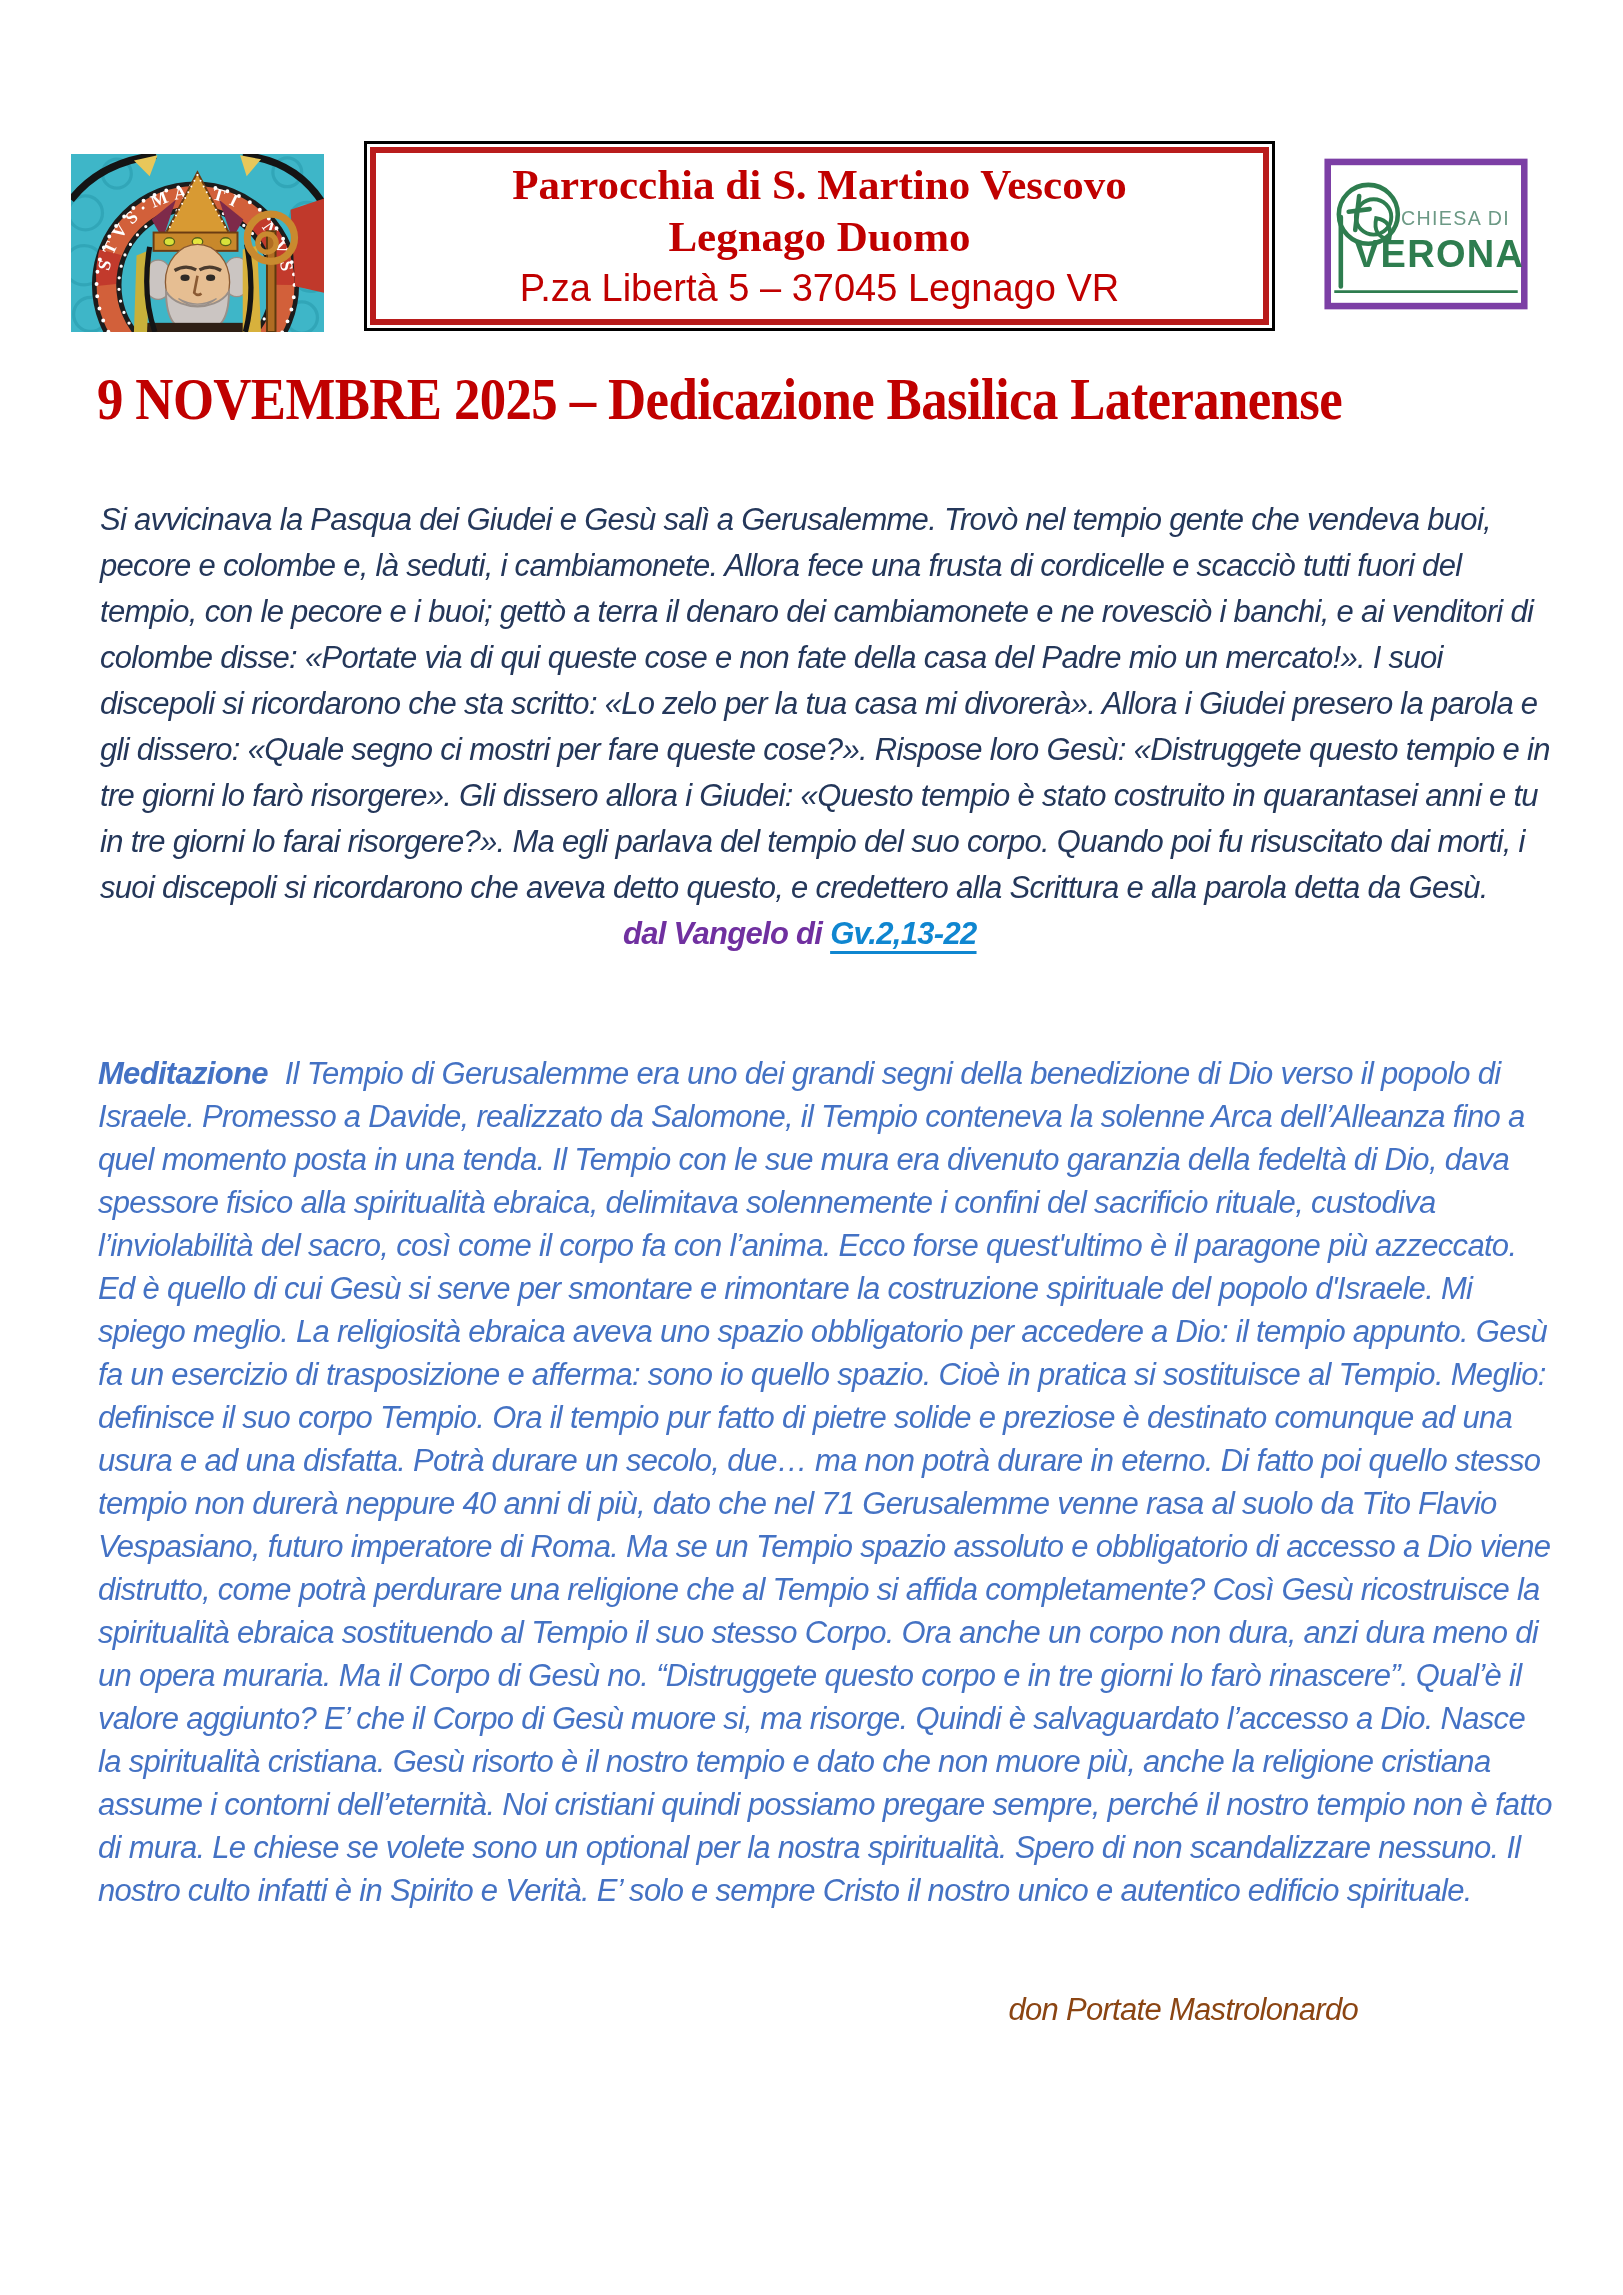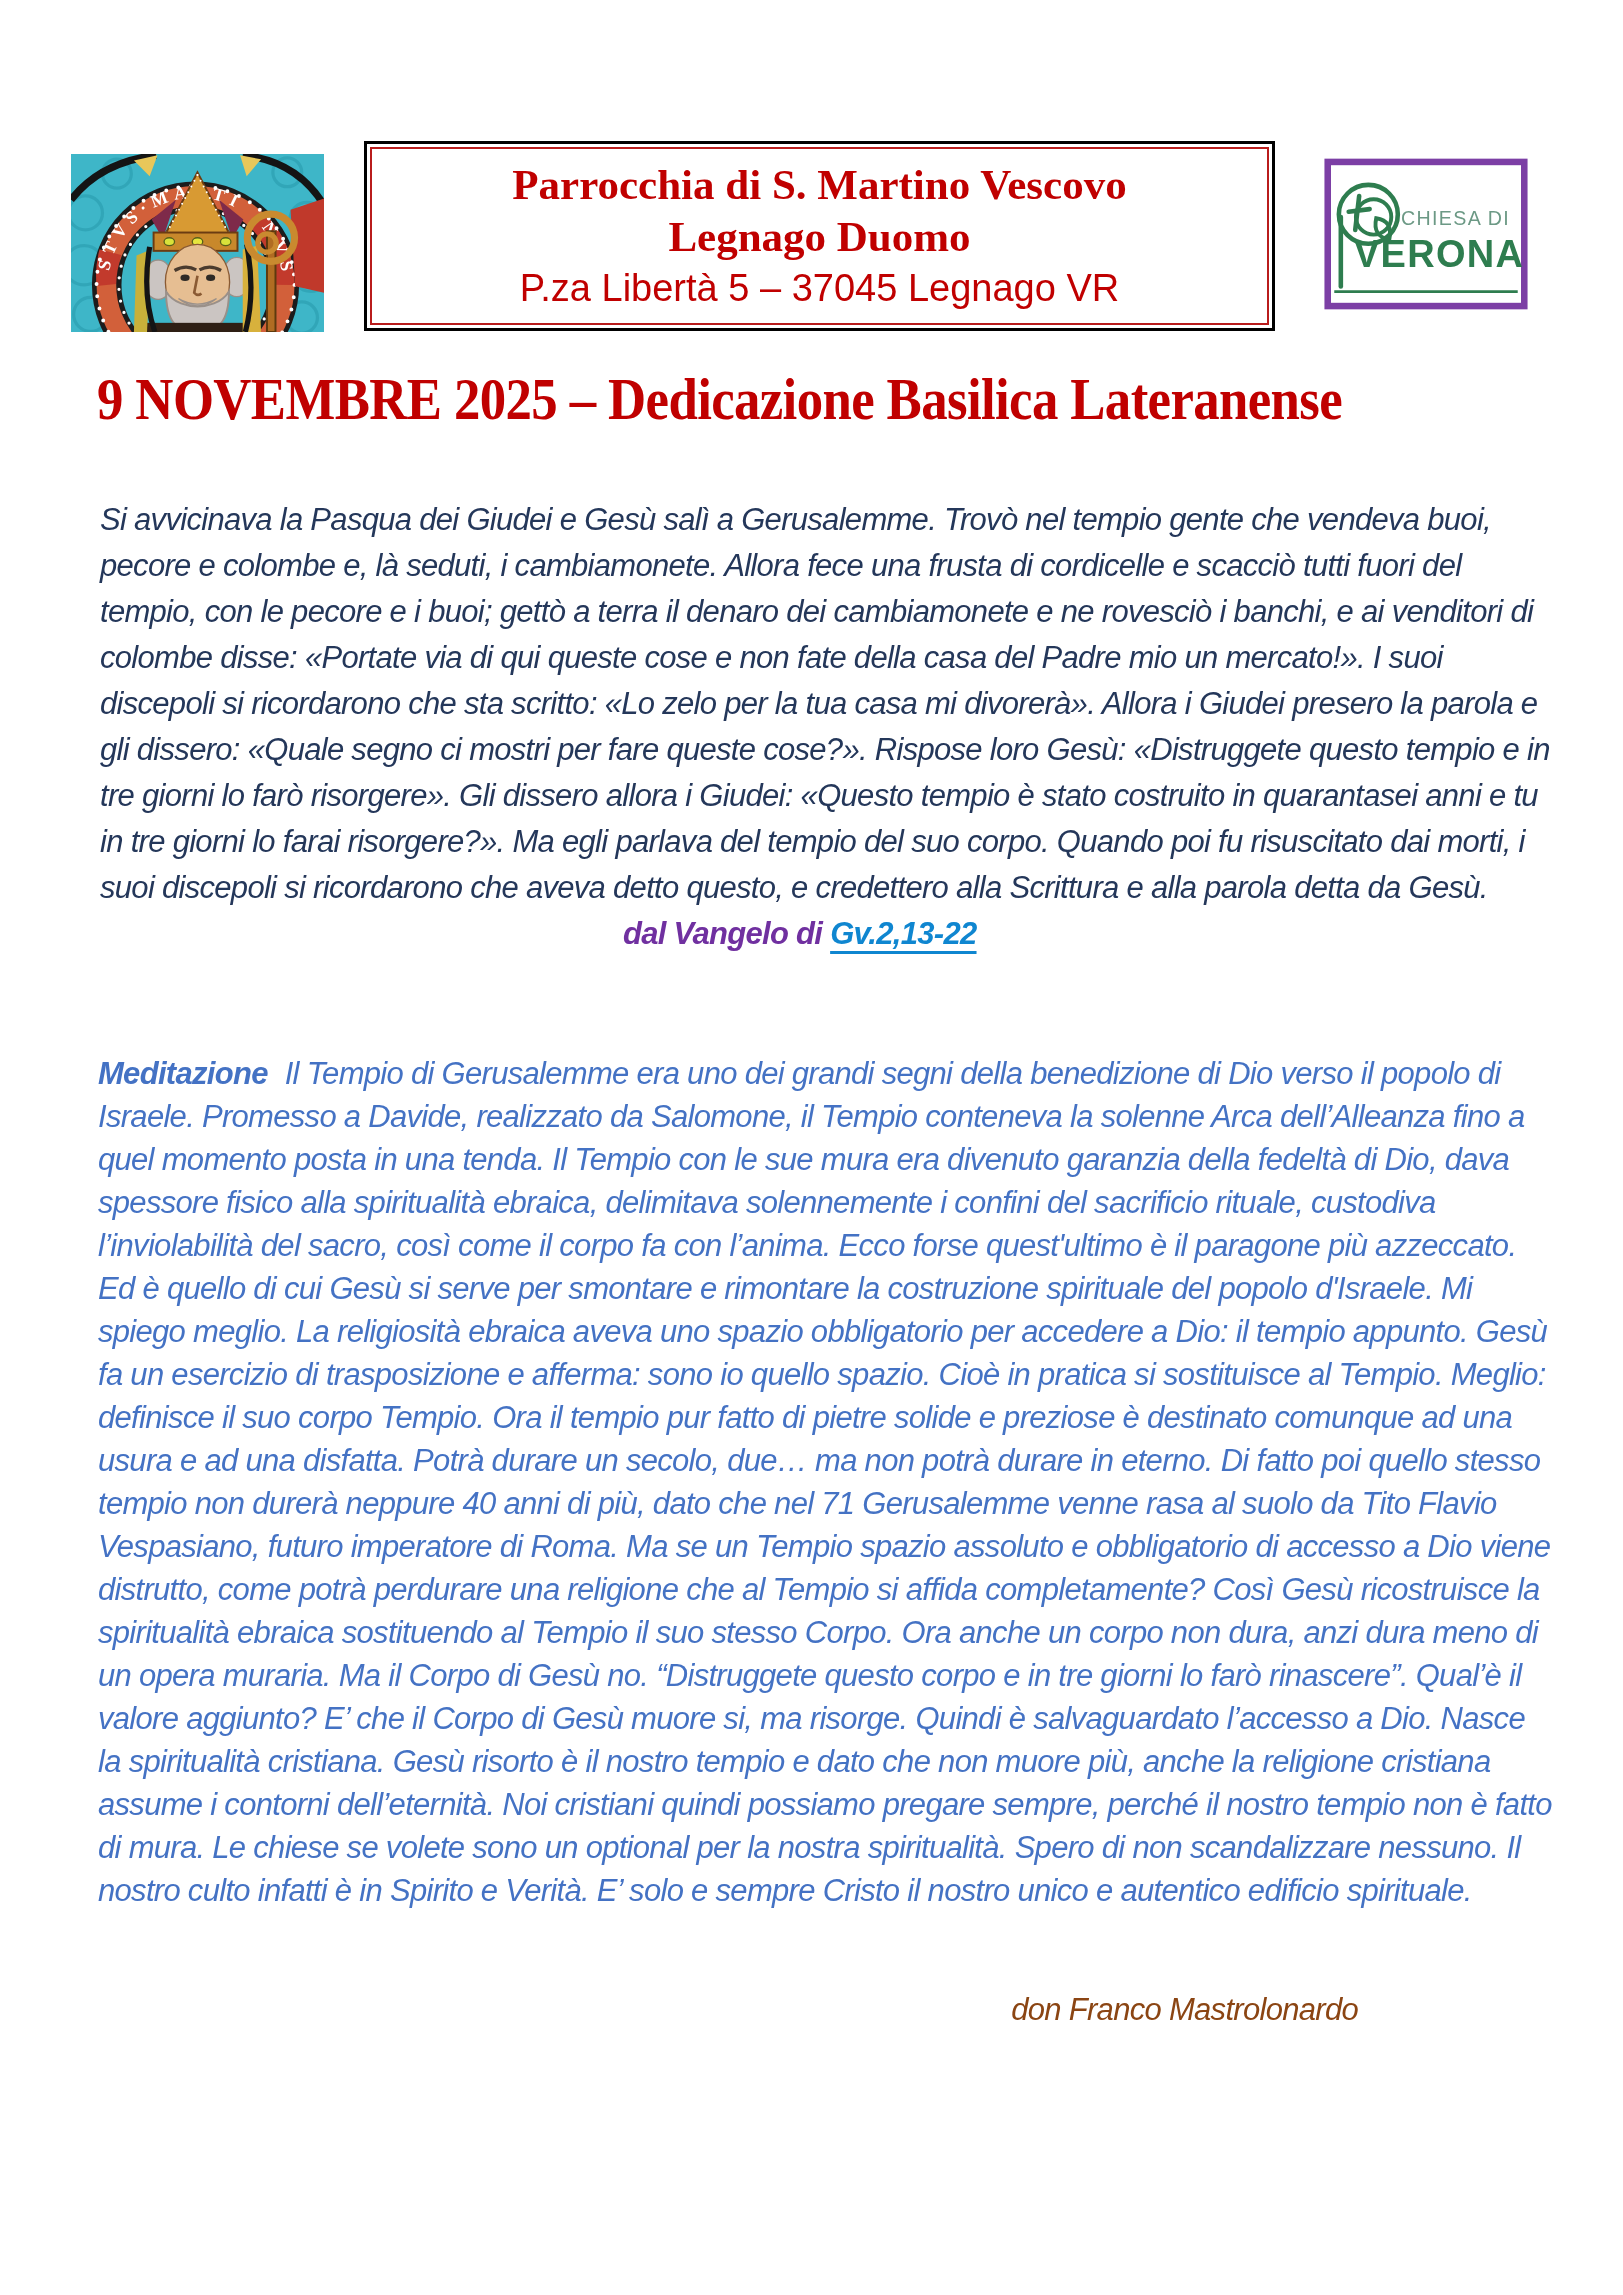--- a/index.html
+++ b/index.html
@@ -14,21 +14,21 @@
   .saint{
     position:absolute;left:71px;top:154px;width:253px;height:178px;
   }
   .saint svg{display:block;width:100%;height:100%;}
   .hdr-box{
     position:absolute;left:364px;top:141px;width:911px;height:190px;
     border:3.9px solid #000;box-sizing:border-box;padding:2.6px;
     background:#fff;
   }
   .hdr-inner{
-    width:100%;height:100%;border:2px solid #b91c1c;box-sizing:border-box;
+    width:100%;height:100%;border:6px solid #b91c1c;box-sizing:border-box;
     display:flex;flex-direction:column;align-items:center;justify-content:center;
     text-align:center;
   }
   .hdr-line1,.hdr-line2{
     font-family:"Liberation Serif",serif;font-weight:700;
     font-size:43px;line-height:52px;color:var(--red);
   }
   .hdr-line3{
     font-family:Liberation Sans, sans-serif;font-weight:400;
     font-size:38px;line-height:51px;margin-top:0;color:var(--red);
@@ -179,16 +179,16 @@
       <line x1="16" y1="204" x2="296" y2="204" stroke="#2E7D4F" stroke-width="4"></line>
     </svg>
   </div>
 
   <div class="title">9 NOVEMBRE 2025 – Dedicazione Basilica Lateranense</div>
 
   <p class="gospel"><span>Si avvicinava la Pasqua dei Giudei e Gesù salì a Gerusalemme. Trovò nel tempio gente che vendeva buoi, pecore e colombe e, là seduti, i cambiamonete. Allora fece una frusta di cordicelle e scacciò tutti fuori del tempio, con le pecore e i buoi; gettò a terra il denaro dei cambiamonete e ne rovesciò i banchi, e ai venditori di colombe disse: «Portate via di qui queste cose e non fate della casa del Padre mio un mercato!». I suoi discepoli si ricordarono che sta scritto: «Lo zelo per la tua casa mi divorerà». Allora i Giudei presero la parola e gli dissero: «Quale segno ci mostri per fare queste cose?». Rispose loro Gesù: «Distruggete questo tempio e in tre giorni lo farò risorgere». Gli dissero allora i Giudei: «Questo tempio è stato costruito in quarantasei anni e tu in tre giorni lo farai risorgere?». Ma egli parlava del tempio del suo corpo. Quando poi fu risuscitato dai morti, i suoi discepoli si ricordarono che aveva detto questo, e credettero alla Scrittura e alla parola detta da Gesù.</span><span class="citation"><span class="dal">dal  Vangelo di</span> <a>Gv.2,13-22</a></span></p>
 
   <p class="meditation"><span class="label">Meditazione</span><span>Il Tempio di Gerusalemme era uno dei grandi segni della benedizione di Dio verso il popolo di Israele. Promesso a Davide, realizzato da Salomone, il Tempio conteneva la solenne Arca dell’Alleanza fino a quel momento posta in una tenda. Il Tempio con le sue mura era divenuto garanzia della fedeltà di Dio, dava spessore fisico alla spiritualità ebraica, delimitava solennemente i confini del sacrificio rituale, custodiva l’inviolabilità del sacro, così come il corpo fa con l’anima. Ecco forse quest'ultimo è il paragone più azzeccato. Ed è quello di cui Gesù si serve per smontare e rimontare la costruzione spirituale del popolo d'Israele. Mi spiego meglio. La religiosità ebraica aveva uno spazio obbligatorio per accedere a Dio: il tempio appunto. Gesù fa un esercizio di trasposizione e afferma: sono io quello spazio. Cioè in pratica si sostituisce al Tempio. Meglio: definisce il suo corpo Tempio. Ora il tempio pur fatto di pietre solide e preziose è destinato comunque ad una usura e ad una disfatta. Potrà durare un secolo, due… ma non potrà durare in eterno. Di fatto poi quello stesso tempio non durerà neppure 40 anni di più, dato che nel 71 Gerusalemme venne rasa al suolo da Tito Flavio Vespasiano, futuro imperatore di Roma. Ma se un Tempio spazio assoluto e obbligatorio di accesso a Dio viene distrutto, come potrà perdurare una religione che al Tempio si affida completamente? Così Gesù ricostruisce la spiritualità ebraica sostituendo al Tempio il suo stesso Corpo. Ora anche un corpo non dura, anzi dura meno di un opera muraria. Ma il Corpo di Gesù no. “Distruggete questo corpo e in tre giorni lo farò rinascere”. Qual’è il valore aggiunto? E’ che il Corpo di Gesù muore si, ma risorge. Quindi è salvaguardato l’accesso a Dio. Nasce la spiritualità cristiana. Gesù risorto è il nostro tempio e dato che non muore più, anche la religione cristiana assume i contorni dell’eternità. Noi cristiani quindi possiamo pregare sempre, perché il nostro tempio non è fatto di mura. Le chiese se volete sono un optional per la nostra spiritualità. Spero di non scandalizzare nessuno. Il nostro culto infatti è in Spirito e Verità. E’ solo e sempre Cristo il nostro unico e autentico edificio spirituale.</span></p>
 
-  <div class="signature">don Franco Mastrolonardo</div>
+  <div class="signature">don Portate Mastrolonardo</div>
 
 </div>
 
 
 </body></html>

